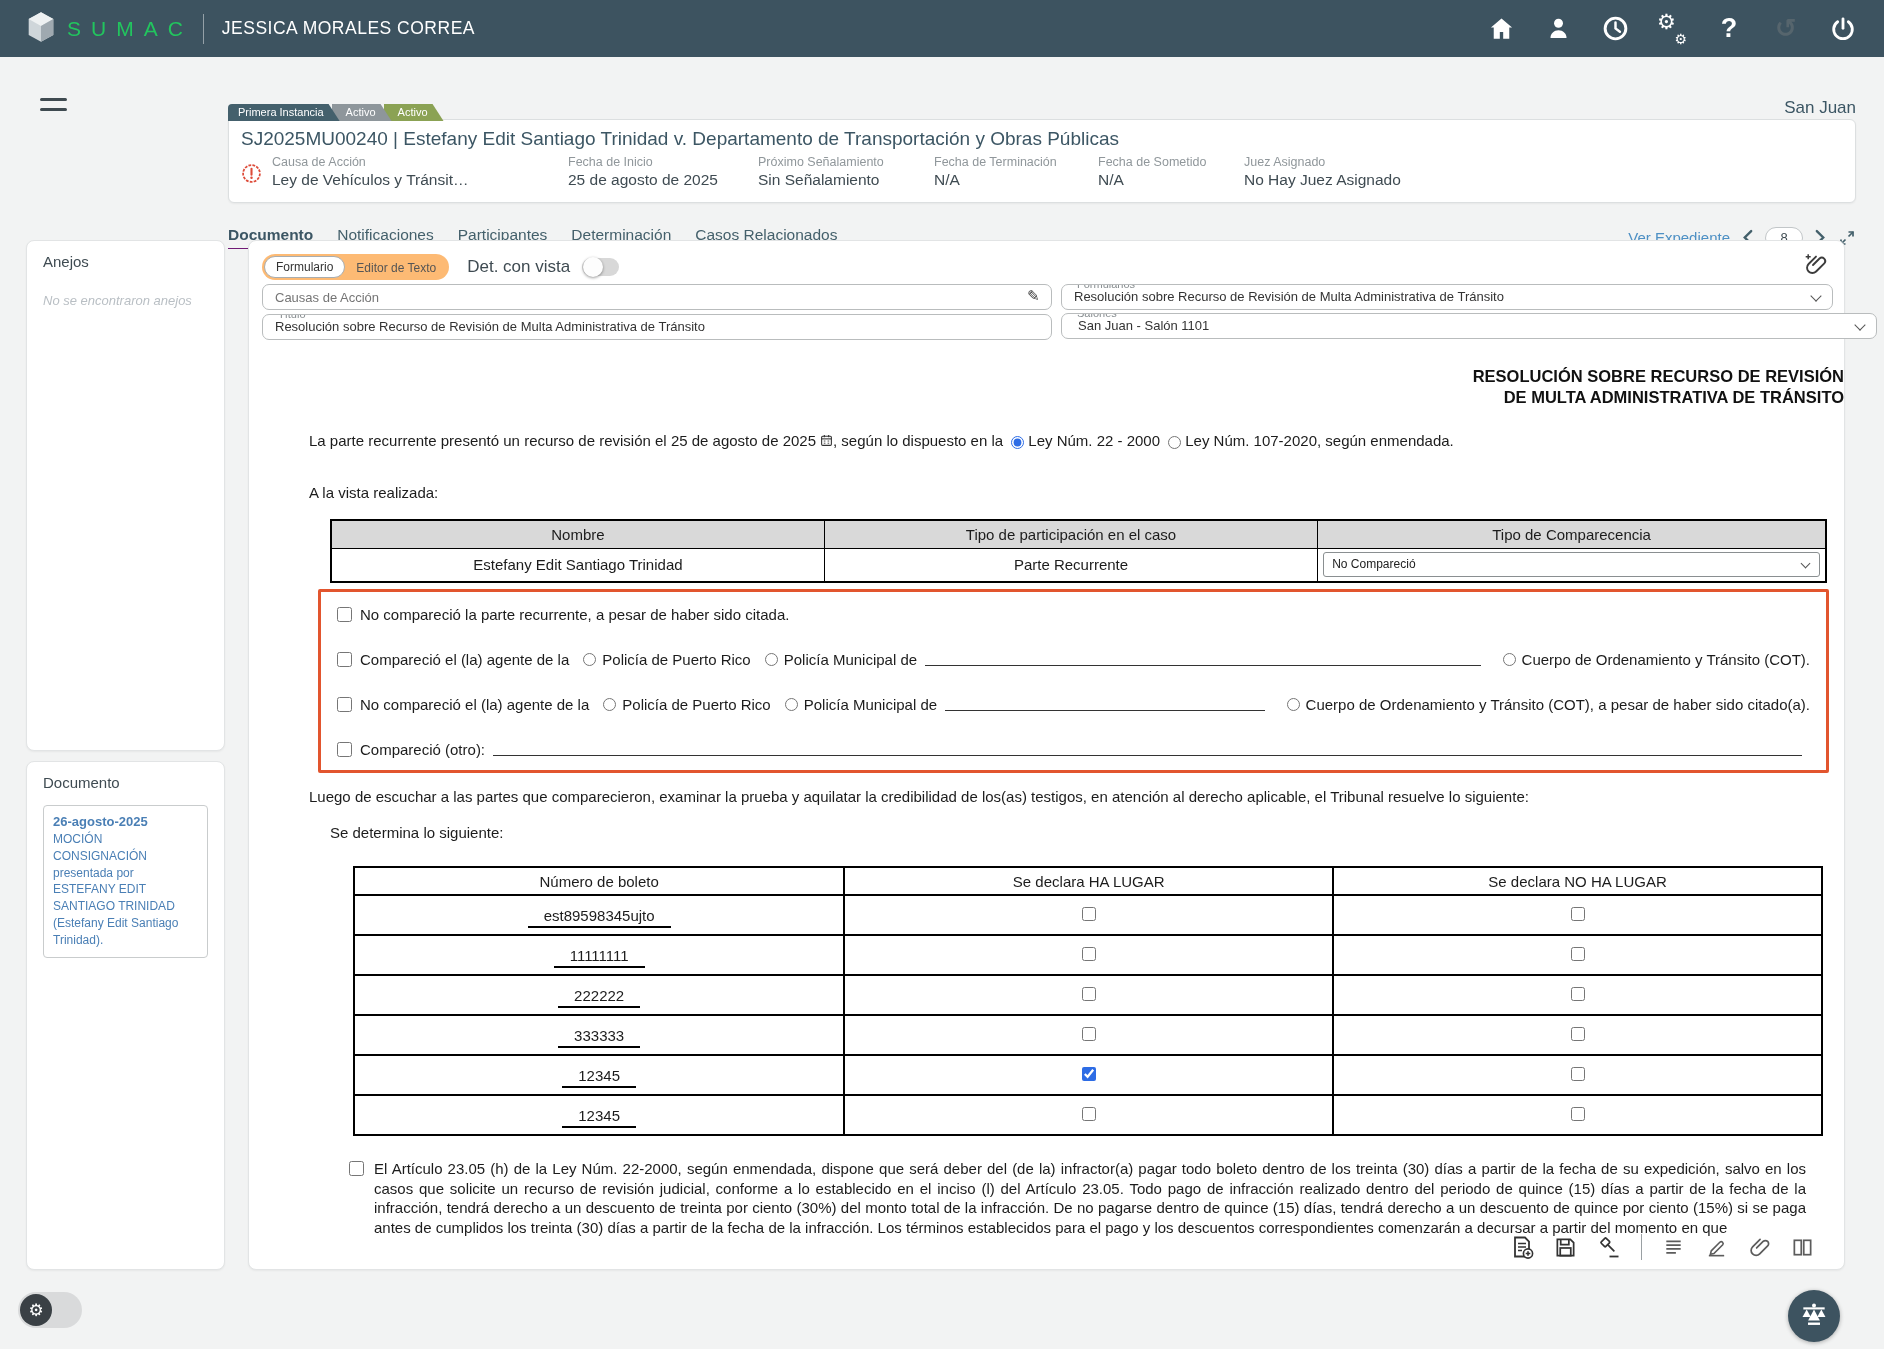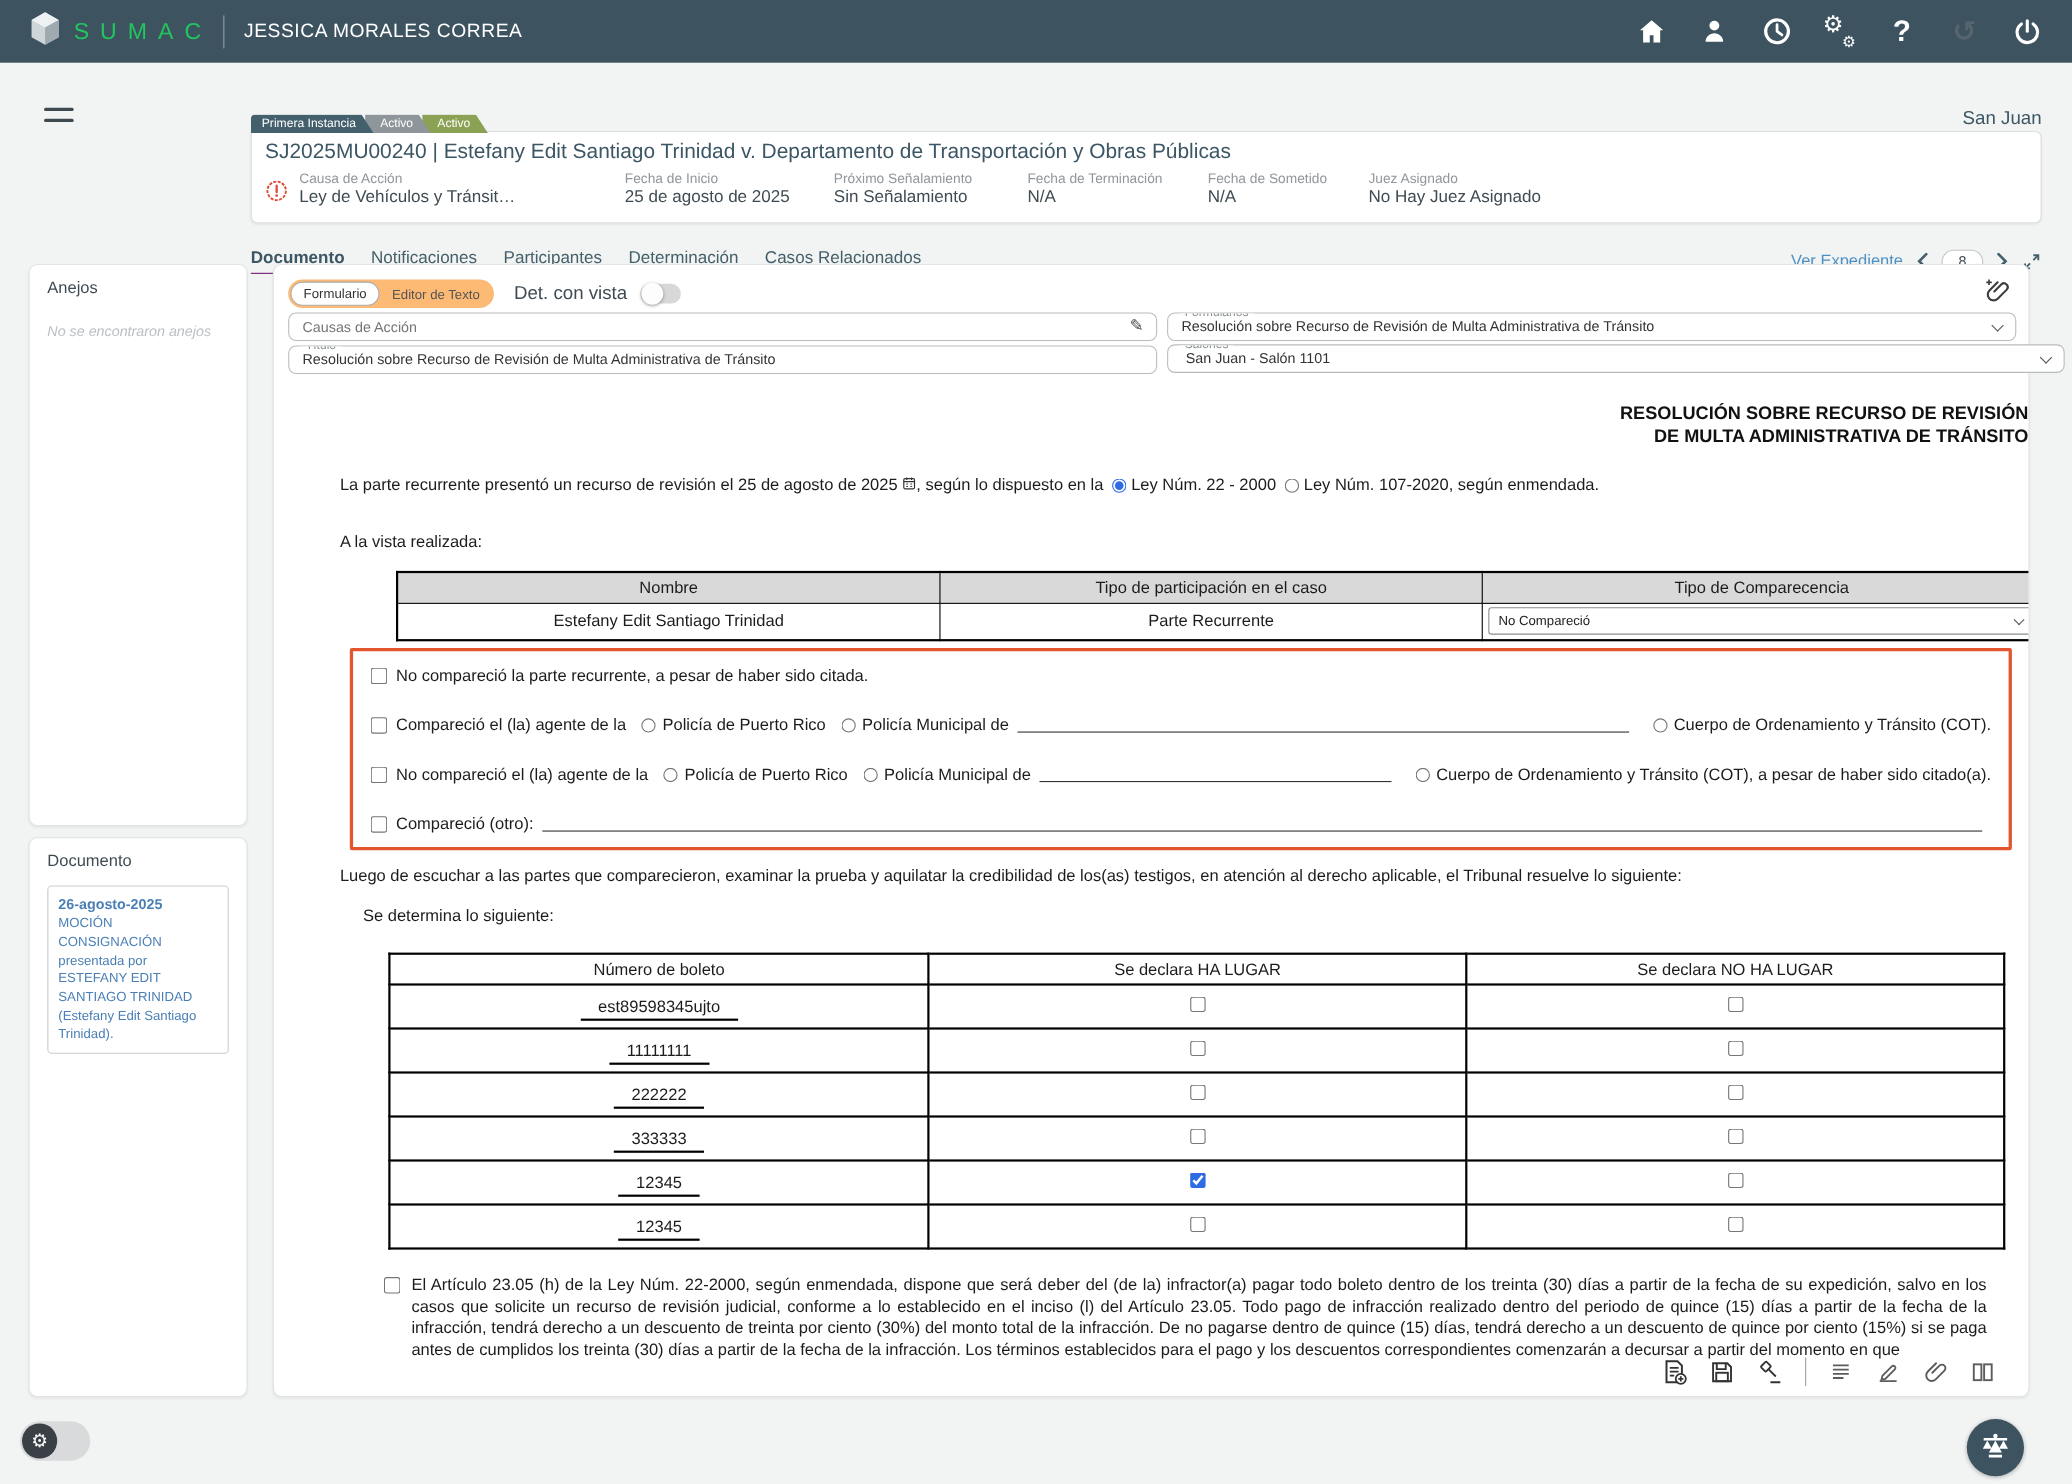--- a/index.html
+++ b/index.html
@@ -84,21 +84,21 @@
 
   
   .doc-area { position:absolute; top:105px; left:0; right:0; height:898px; overflow:hidden; font-size:15px; color:#1c1c1c; }
   .doc-title { position:absolute; top:20px; left:0; right:0; text-align:right; font-weight:bold; font-size:16.5px; line-height:21px; color:#111; }
   .intro { position:absolute; top:85px; left:60px; right:40px; line-height:19px; }
   .intro input { vertical-align:-3px; margin:0 4px; }
   .cal-icon { vertical-align:-1px; margin-left:4px; }
   .vista-label { position:absolute; top:138px; left:60px; }
 
   table { border-collapse:collapse; }
-  .ptable { position:absolute; top:173px; left:81px; width:1497px; border:2px solid #000; table-layout:fixed;margin-left:30px; }
+  .ptable { position:absolute; top:173px; left:81px; width:1497px; border:2px solid #000; table-layout:fixed; }
   .ptable th { background:#d9d9d9; font-weight:normal; font-size:15px; height:28px; border:1.5px solid #000; }
   .ptable td { height:34px; border:1.5px solid #000; text-align:center; font-size:15px; }
   .cell-select { position:relative; margin:0 5px; height:25px; border:1px solid #8a8f91; border-radius:3px; background:#fff; font-size:12px; color:#222; text-align:left; line-height:23px; padding:0 24px 0 8px; cursor:pointer; }
   .cell-select .chev-down { top:7px; right:10px; width:7px; height:7px; }
 
   .orange-box { position:absolute; top:243px; left:69px; width:1511px; height:184px; border:3px solid #e2552e; border-radius:2px; padding:13px 16px; }
   .oline { display:flex; align-items:center; height:18px; margin-bottom:27px; white-space:nowrap; }
   .oline input[type=checkbox]{ width:15px; height:15px; margin-right:8px; flex:0 0 auto; }
   .oline input[type=radio]{ width:13px; height:13px; margin:0 6px 0 14px; flex:0 0 auto; }
   .fill-line { flex:1 1 auto; border-bottom:1.6px solid #333; height:13px; margin:0 8px; min-width:60px; }

